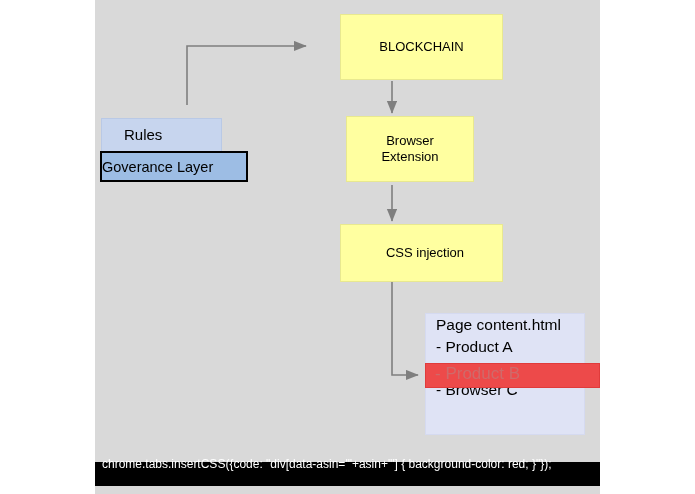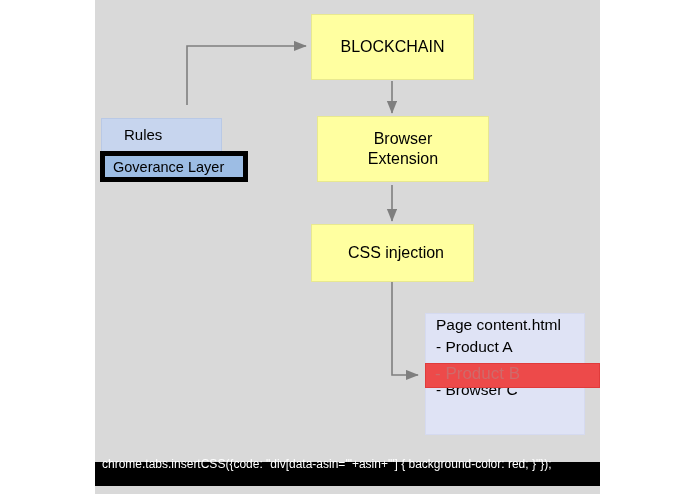--- a/index.html
+++ b/index.html
@@ -33,43 +33,43 @@
     display: flex;
     align-items: center;
     justify-content: center;
     text-align: center;
     color: #000000;
     line-height: 1.22;
   }
   .yellow {
     background: #ffffa0;
     border: 1px solid #e8e890;
-    font-size: 16px;
+    font-size: 13px;
+    margin-left: 29px;
   }
   .blue-rules {
     position: absolute;
     box-sizing: border-box;
     background: #c7d5ee;
     border: 1px solid #b9c9e6;
     font-size: 15px;
     color: #000;
     padding: 6px 0 0 22px;
     line-height: 1.38;
     text-align: left;
   }
   .blue-gov {
     position: absolute;
     box-sizing: border-box;
     background: #9dbde4;
-    border: 5px solid #000000;
+    border: 2px solid #000000;
     font-size: 14.5px;
     color: #000;
     display: flex;
     align-items: center;
-    padding-left: 8px;
     text-align: left;
   }
   .page-box {
     position: absolute;
     box-sizing: border-box;
     background: #dfe3f5;
     border: 1px solid #d5daf0;
     font-size: 15.5px;
     color: #000;
     padding: 0 0 0 0;
@@ -144,21 +144,21 @@
 
     <path d="M392,185 L392,221" stroke="#7f7f7f" stroke-width="1.6" fill="none" marker-end="url(#ah)"></path>
 
     <path d="M392,282 L392,375 L418,375" stroke="#7f7f7f" stroke-width="1.6" fill="none" marker-end="url(#ah)"></path>
   </svg>
 
   <div class="node yellow" style="left:311px; top:14px; width:163px; height:66px;">
     <span>BLOCKCHAIN</span>
   </div>
 
-  <div class="node yellow" style="left:317px; top:116px; width:172px; height:66px; flex-direction:column;">
+  <div class="node yellow" style="left:317px; top:116px; width:128px; height:66px; flex-direction:column;">
     <span>Browser</span>
     <span>Extension</span>
   </div>
 
   <div class="node yellow" style="left:311px; top:224px; width:163px; height:58px;padding-left:7px;">
     <span>CSS injection</span>
   </div>
 
   <div class="blue-rules" style="left:101px; top:118px; width:121px; height:46px;">
     <div>Rules</div>

